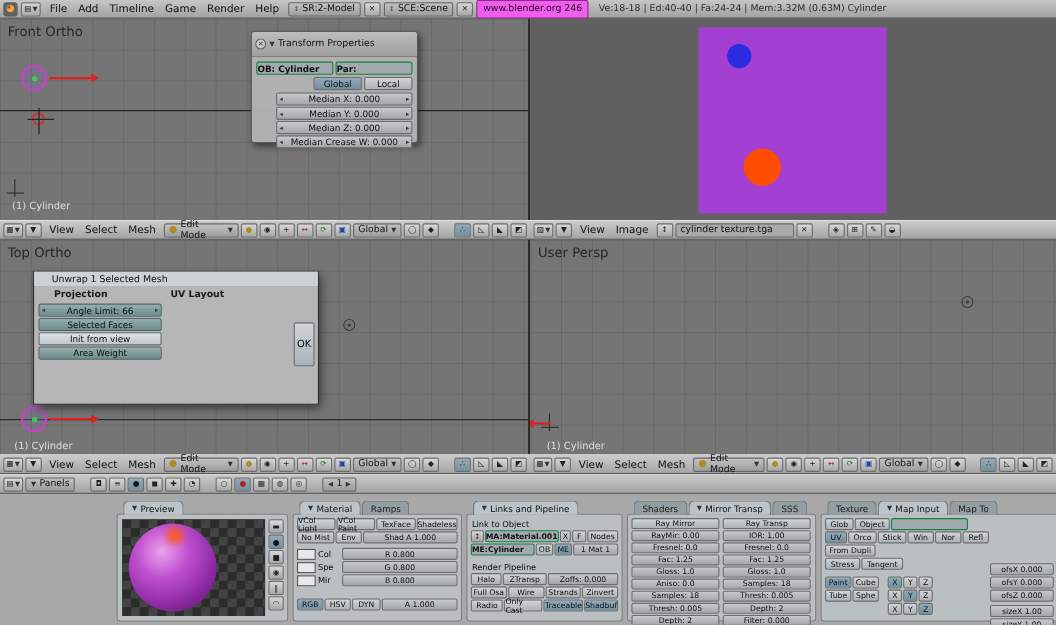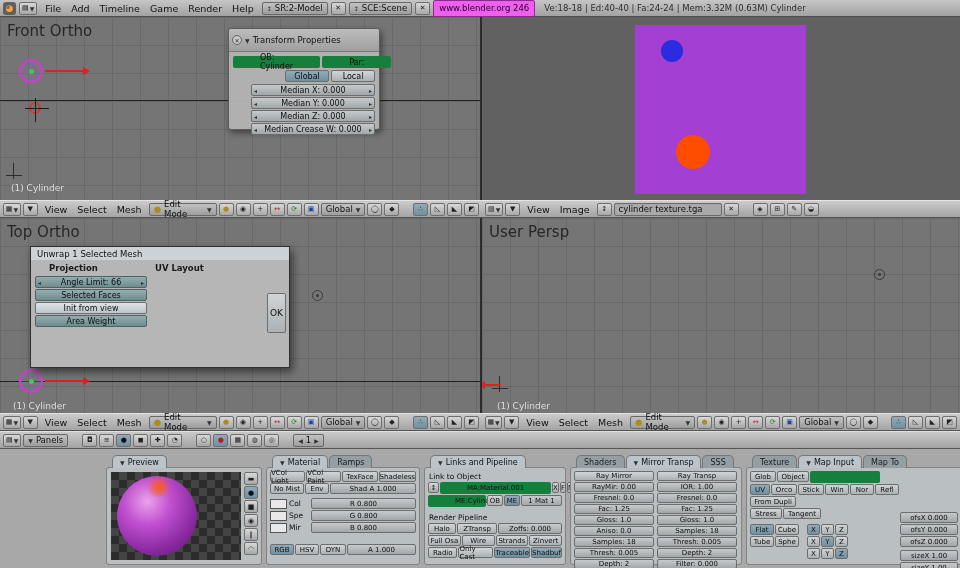--- a/index.html
+++ b/index.html
@@ -24,21 +24,21 @@
   .badge { height:17px; display:flex; align-items:center; padding:0 5px; border-radius:2px;
     background:#ee5fee; border:1px solid #8a2a8a; color:#2c002c; font-size:8.5px; }
   .stats { font-size:8.5px; color:#2e2e2e; margin-left:6px; white-space:nowrap; }
 
   
   .viewport { background-color:#757575;
     background-image:linear-gradient(to right,#696969 1px,transparent 1px),
                      linear-gradient(to bottom,#696969 1px,transparent 1px);
     background-size:28px 28px; overflow:hidden; }
   .uvview { background:#616161; overflow:hidden; }
-  .vplabel { font-size:15px; color:#262626; }
+  .vplabel { font-size:12px; color:#262626; }
   .objlabel { font-size:9px; color:#dedede; }
   .originline { position:absolute; left:0; right:0; height:1px; background:#222; }
 
   .meshring { position:absolute; width:24px; height:24px; border-radius:50%;
     border:2px solid #cb3fcb; background:rgba(130,110,160,0.35); }
   .meshring::after { content:""; position:absolute; left:50%; top:50%; width:5px; height:5px;
     margin:-2.5px 0 0 -2.5px; background:#46c850; border-radius:50%; }
   .red-arrow { position:absolute; height:2px; background:#e01f1f; }
   .red-arrow i { position:absolute; right:-7px; top:-3px; width:0; height:0;
     border-left:7px solid #e01f1f; border-top:4px solid transparent; border-bottom:4px solid transparent; }
@@ -65,35 +65,35 @@
     background:#a9a9a9; border:1px solid #6a6a6a; border-radius:2px; font-size:8.5px; color:#101010; }
   .hgap { width:10px; }
 
   
   .floatpanel { background:rgba(178,178,178,0.97); border:1px solid #5c5c5c;
     box-shadow:2px 3px 6px rgba(0,0,0,0.45); border-radius:3px; }
   .fp-head { height:13px; background:linear-gradient(#bdbdbd,#9f9f9f); border-bottom:1px solid #7a7a7a;
     display:flex; align-items:center; gap:3px; padding:11px 3px; border-radius:3px 3px 0 0; font-size:8.5px; }
   .xbtn { width:10px; height:10px; border-radius:50%; background:#c7c7c7; border:1px solid #666;
     display:flex; align-items:center; justify-content:center; font-size:6px; color:#333; }
-  .tf { height:12px; background:#a2aab0; border:6px solid #15803d; border-radius:2px;
-    display:flex; align-items:center; padding:0 21px; font-size:8px; color:#0e0e0e; }
+  .tf { height:12px; background:#a2aab0; border:1px solid #15803d; border-radius:2px;
+    display:flex; align-items:center; padding:0 0; font-size:8px; color:#0e0e0e;font-weight:bold; }
   .ns { height:12px; background:linear-gradient(#c7cacc,#a2a7aa); border:1px solid #6d6d6d; border-radius:2px;
     display:flex; align-items:center; justify-content:center; font-size:8px; color:#0e0e0e; position:relative; }
   .ns.arrows::before { content:"◂"; position:absolute; left:2px; font-size:6px; color:#333; }
   .ns.arrows::after  { content:"▸"; position:absolute; right:2px; font-size:6px; color:#333; }
   .tg { height:12px; background:linear-gradient(#d2d5d7,#abb1b4); border:1px solid #6d6d6d; border-radius:2px;
     display:flex; align-items:center; justify-content:center; font-size:8px; color:#0e0e0e; }
   .on { background:linear-gradient(#93aab8,#71909f); color:#06121a; }
   .teal { background:linear-gradient(#94aeae,#6f8c8c); border:1px solid #4e6363; color:#071010; }
   .lightbtn { background:linear-gradient(#dde3e6,#bcc6cb);text-align:right; }
   .whitefield { background:#e8e8e8; border:1px solid #8a8a8a; }
 
   .dlg { background:#b6b6b6; border:1px solid #2f2f2f; box-shadow:3px 4px 8px rgba(0,0,0,0.5); }
-  .dlg-title { height:13px; background:#ccd2d6; display:flex; align-items:center; padding:0 6px;
+  .dlg-title { height:13px; background:#ccd2d6; display:flex; align-items:center; padding:0 16px;
     font-size:8.5px; color:#101010; }
   .colhead { font-size:8.5px; font-weight:bold; color:#1a1a1a; }
   .okbtn { position:absolute; width:19px; display:flex; align-items:center; justify-content:center;
     font-size:9px; }
 
   
   .btnshdr { background:linear-gradient(#c9c9c9,#a3a3a3); border-top:1px solid #e0e0e0;
     border-bottom:1px solid #565656; display:flex; align-items:center; gap:2px; padding:0 3px; }
   .btnsbody { background:#a8a8a8; overflow:hidden; }
   .panel { position:absolute; top:6px; height:110px; }
@@ -587,21 +587,21 @@
         <div class="tg tg2" style="width:24px;">Refl</div>
       </div>
       <div class="prow">
         <div class="tg tg2" style="width:46px;">From Dupli</div>
       </div>
       <div class="prow">
         <div class="tg tg2" style="width:32px;">Stress</div>
         <div class="tg tg2" style="width:38px;">Tangent</div>
       </div>
       <div class="abs" style="left:3px;top:56px;width:52px;display:flex;flex-wrap:wrap;gap:1px;">
-        <div class="tg tg2 on" style="width:24px;">Flat</div>
+        <div class="tg tg2 on" style="width:24px;">Paint</div>
         <div class="tg tg2" style="width:24px;">Cube</div>
         <div class="tg tg2" style="width:24px;">Tube</div>
         <div class="tg tg2" style="width:24px;">Sphe</div>
       </div>
       <div class="abs" style="left:60px;top:56px;width:44px;">
         <div class="prow">
           <div class="tg tg2 on" style="width:13px;">X</div>
           <div class="tg tg2" style="width:13px;">Y</div>
           <div class="tg tg2" style="width:13px;">Z</div>
         </div>

